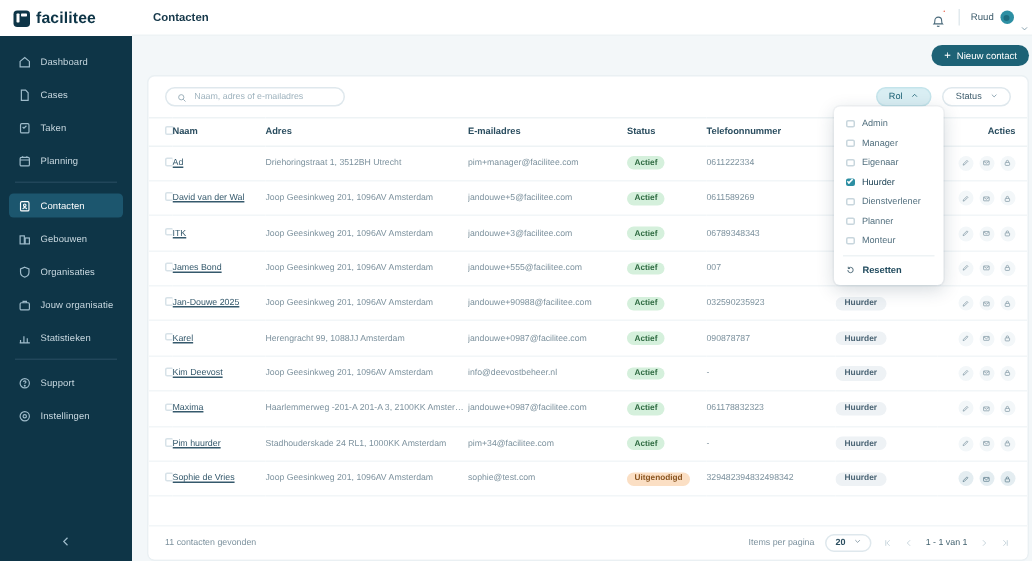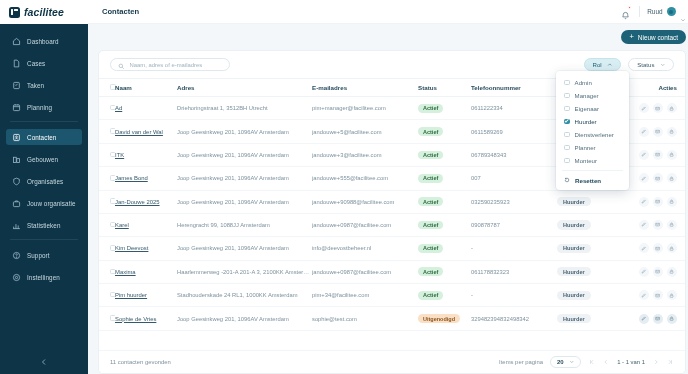--- a/index.html
+++ b/index.html
@@ -13,21 +13,21 @@
 
   
   .sidebar {
     width: 88px; min-width: 88px; height: 374px;
     background: #0e3547;
     display: flex; flex-direction: column;
     position: relative;
   }
   .sb-logo {
     height: 24px; display: flex; align-items: center; gap: 4px;
-    padding-left: 9px; background: #ffffff; font-style: italic;
+    padding-left: 9px; background: #ffffff;
   }
   .sb-logo-mark {
     width: 11px; height: 11px; border-radius: 2.5px;
     background: #0e3547; position: relative;
     display: flex; align-items: center; justify-content: center;
   }
   .sb-logo-mark::before {
     content: ""; width: 2px; height: 5.5px; background: #fff;
     position: absolute; left: 2.4px; top: 2.7px; border-radius: .5px;
   }

